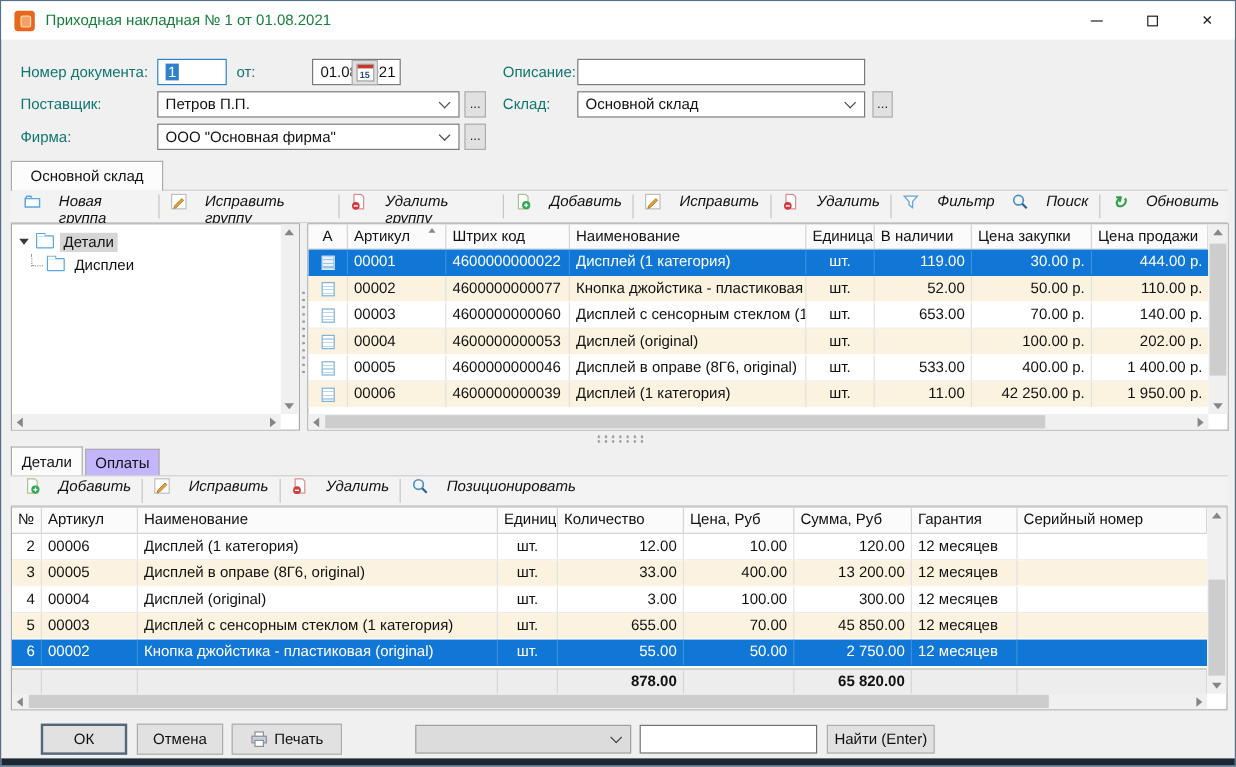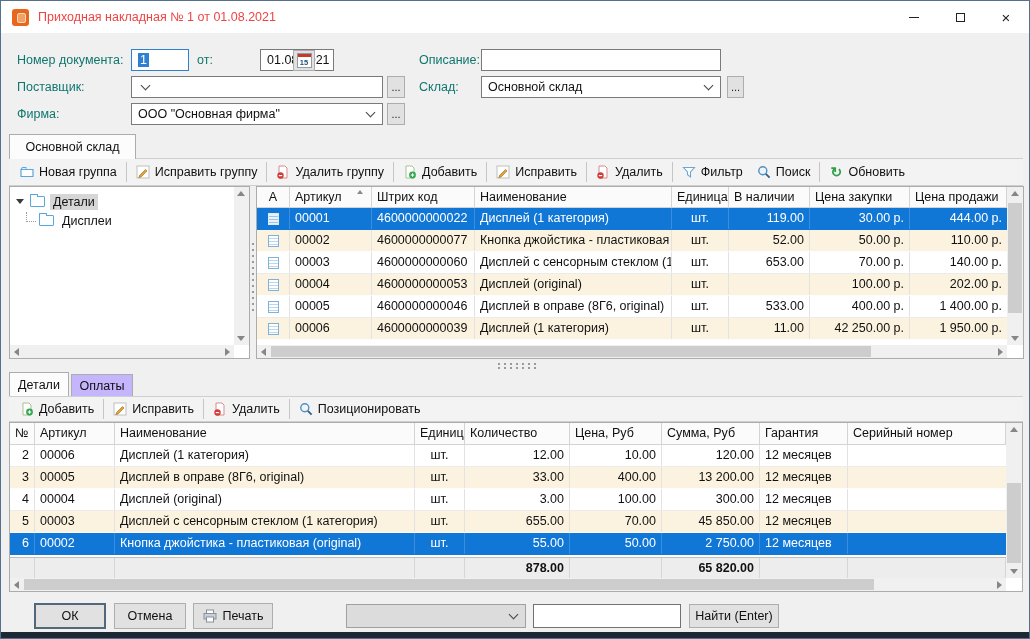--- a/index.html
+++ b/index.html
@@ -4,21 +4,21 @@
 <style>
   * { box-sizing: border-box; margin: 0; padding: 0; }
   html,body { width:1030px; height:639px; }
   body { font-family:"Liberation Sans", sans-serif; font-size:12.5px; color:#111; background:#fff; }
   .window { position:relative; width:1030px; height:639px; background:#F0F0F0; border:1px solid #54708C; overflow:hidden; }
 
   
   .titlebar { position:absolute; left:0; top:0; width:100%; height:32px; background:#FFFFFF; display:flex; align-items:center; }
   .app-icon { width:17px; height:17px; margin-left:11px; background:#E8671E; border-radius:3px; position:relative; flex:0 0 auto; }
   .app-icon::after { content:''; position:absolute; left:5px; top:4px; width:7px; height:8px; background:#F2A163; border:1px solid #FAD9BC; border-radius:2px; }
-  .title-text { margin-left:9px; font-size:12.5px; color:#ef4444; }
+  .title-text { margin-left:9px; font-size:12.5px; color:#15803d; }
   .win-controls { margin-left:auto; display:flex; height:100%; }
   .win-btn { width:46px; height:100%; display:flex; align-items:center; justify-content:center; color:#222; }
   .ico-min { width:10px; height:1px; background:#222; }
   .ico-max { width:9px; height:9px; border:1px solid #222; }
   .ico-close { font-size:15px; line-height:1; }
 
   
   .flabel { position:absolute; height:20px; line-height:20px; color:#0f766e; }
   .field { position:absolute; background:#fff; border:1px solid #7A7A7A; height:22px; display:flex; align-items:center; padding:0 6px; overflow:hidden; white-space:nowrap; }
   .field.focused { border:1px solid #2F80D0; }
@@ -29,21 +29,21 @@
   .mini-btn { position:absolute; background:#E1E1E1; border:1px solid #ADADAD; display:flex; align-items:center; justify-content:center; font-size:11px; color:#222; }
   .cal-ic { width:15px; height:15px; background:#fff; border:1px solid #9A9A9A; position:relative; font-size:7.5px; font-weight:bold; color:#1F4E79; display:flex; align-items:flex-end; justify-content:center; }
   .cal-ic::before { content:''; position:absolute; top:0; left:0; right:0; height:3px; background:#C23B2E; }
 
   
   .tab { position:absolute; background:#FCFCFC; border:1px solid #ACACAC; border-bottom:none; display:flex; align-items:center; justify-content:center; z-index:3; }
   .tab.inactive { background:#c4b5fd; z-index:1; }
 
   
   .toolbar { position:absolute; background:#F3F3F3; border-top:1px solid #CFCFCF; border-bottom:1px solid #CFCFCF; display:flex; align-items:center; padding-left:4px; }
-  .tb-btn { display:flex; align-items:center; gap:5px; padding:0 7px; height:22px; font-size:12.5px; color:#101010; }
+  .tb-btn { display:flex; gap:15px; padding:0 7px; height:22px; font-size:12.5px; color:#101010;font-style:italic; }
   .tb-sep { width:1px; height:20px; background:#C6C6C6; margin:0 2px; }
   .icon14 { width:14px; height:14px; flex:0 0 auto; display:block; }
   .refresh-glyph { color:#2FA048; font-size:14px; font-weight:bold; line-height:14px; width:14px; text-align:center; }
 
   
   .tree { position:absolute; left:8px; top:185px; width:241px; height:173px; background:#fff; border:1px solid #ACACAC; }
   .tree-row { display:flex; align-items:center; height:19px; }
   .tree-row.root { margin-top:5px; padding-left:6px; }
   .tree-row.child { padding-left:30px; }
   .t-exp { width:0; height:0; border-left:4px solid transparent; border-right:4px solid transparent; border-top:5px solid #3A3A3A; margin-right:6px; }
@@ -127,20 +127,21 @@
   <div class="flabel" style="left:196px;top:49px;">от:</div>
   <div class="field" style="left:214px;top:48px;width:74px;margin-left:45px;">
       <span>01.08.2021</span>
     </div>
   <div class="mini-btn" style="left:292px;top:49px;width:22px;height:21px;">
     <span class="cal-ic">15</span>
   </div>
 
   <div class="flabel" style="left:16px;top:76px;">Поставщик:</div>
   <div class="combo" style="left:130px;top:75px;width:252px;">
+    <span class="cval">Петров П.П.</span>
     <span class="chev"></span>
   </div>
   <div class="mini-btn" style="left:386px;top:75px;width:18px;height:22px;">...</div>
 
   <div class="flabel" style="left:16px;top:103px;">Фирма:</div>
   <div class="combo" style="left:130px;top:102px;width:252px;">
     <span class="cval">ООО "Основная фирма"</span>
     <span class="chev"></span>
   </div>
   <div class="mini-btn" style="left:386px;top:102px;width:18px;height:22px;">...</div>
@@ -489,21 +490,21 @@
       <span class="sb-ar ar-rt"></span>
     </div>
   </div>
 
   <div class="btn default" style="left:33px;top:602px;width:72px;height:26px;">
     <span>ОК</span>
   </div>
   <div class="btn" style="left:113px;top:602px;width:72px;height:26px;">
     <span>Отмена</span>
   </div>
-  <div class="btn" style="left:192px;top:602px;width:80px;height:26px;">
+  <div class="btn" style="left:192px;top:602px;width:92px;height:26px;">
     <svg class="icon14" viewBox="0 0 14 14">
         <rect x="3.5" y="1" width="7" height="4" fill="#fff" stroke="#8A9099"></rect>
         <rect x="1" y="4.5" width="12" height="5.5" fill="#C8D0D8" stroke="#8A9099"></rect>
         <rect x="3.5" y="8" width="7" height="5" fill="#fff" stroke="#8A9099"></rect>
       </svg>
     <span>Печать</span>
   </div>
   <div class="combo disabled" style="left:345px;top:603px;width:180px;height:24px;border-color:#A0A0A0;">
     <span class="cval"></span>
     <span class="chev"></span>

